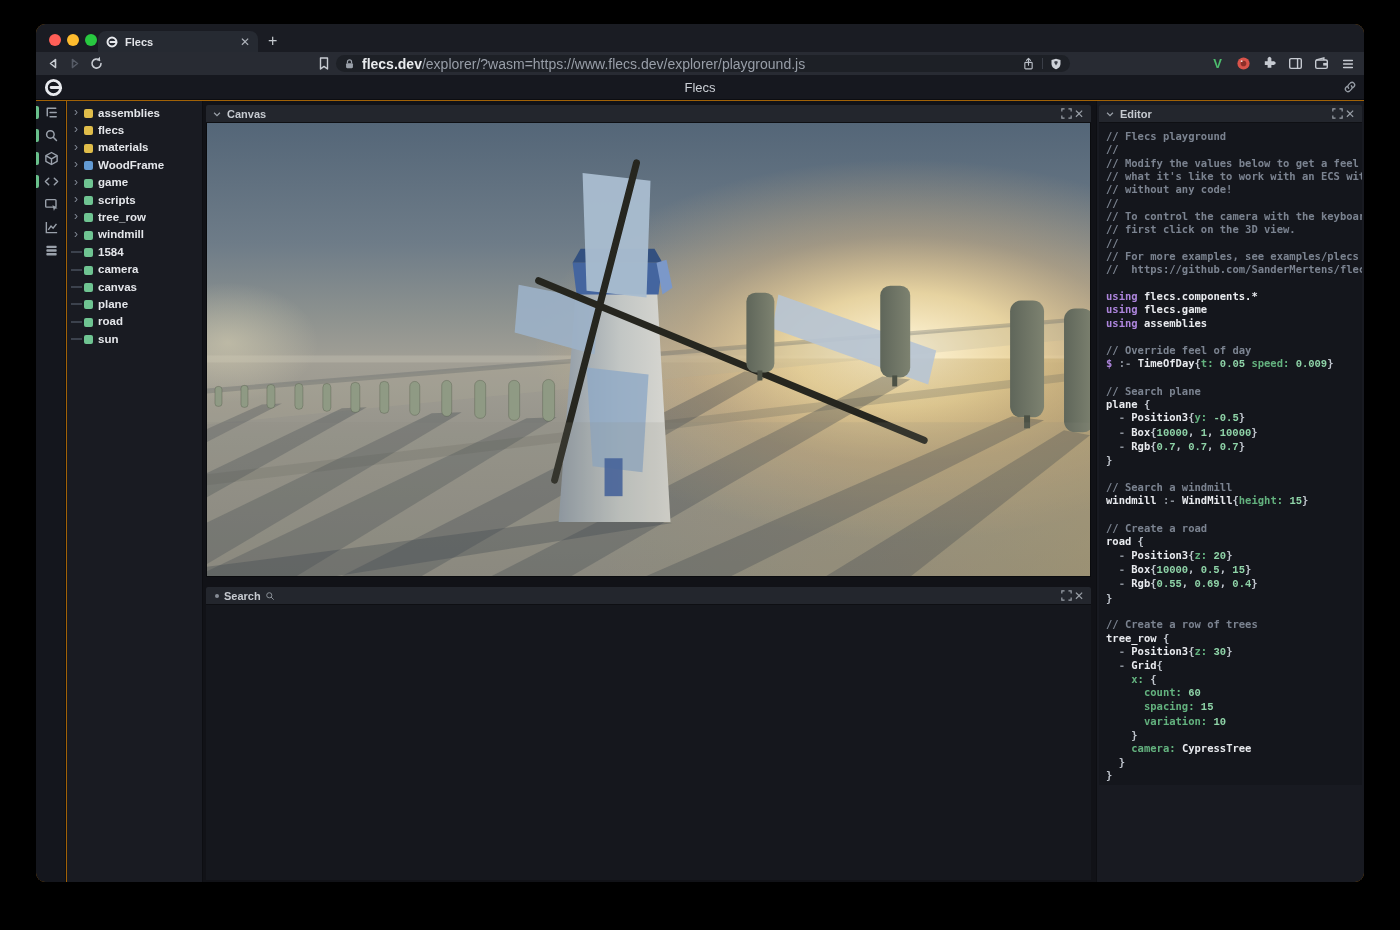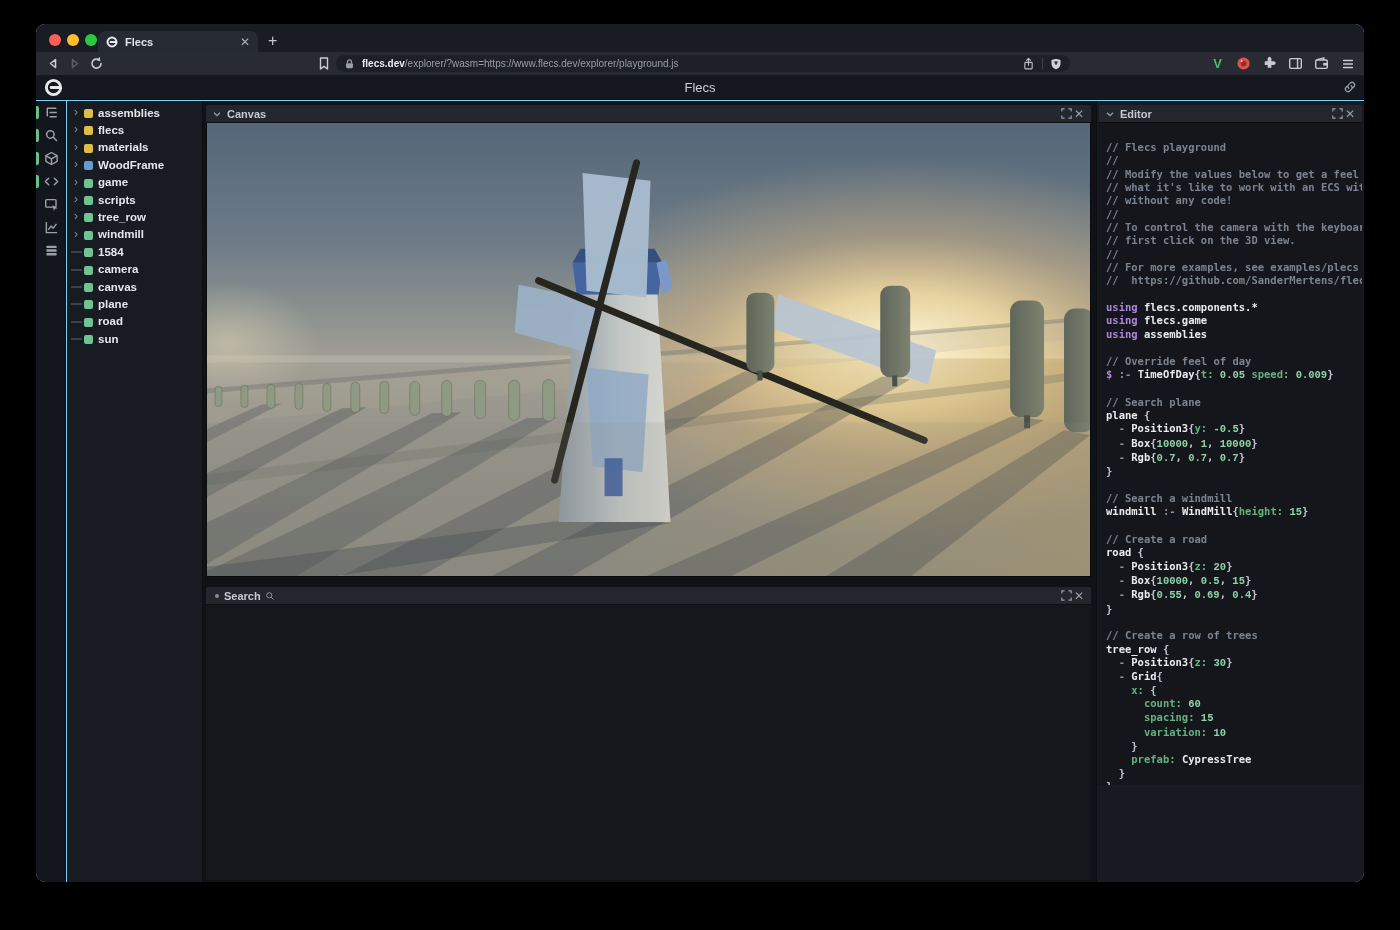--- a/index.html
+++ b/index.html
@@ -1,30 +1,30 @@
 <!DOCTYPE html>
 <html><head>
 <meta charset="utf-8">
 <style>
   * { margin:0; padding:0; box-sizing:border-box; }
   html,body { width:1400px; height:930px; background:#000; font-family:"Liberation Sans", sans-serif; overflow:hidden; }
-  #window { position:absolute; left:36px; top:24px; width:1328px; height:858px; background:#7dd3fc; border-radius:9px; overflow:hidden; }
+  #window { position:absolute; left:36px; top:24px; width:1328px; height:858px; background:#a16207; border-radius:9px; overflow:hidden; }
 
   
   #tabbar { position:absolute; left:0; top:0; width:100%; height:28px; background:#1a1c23; }
   .tl { position:absolute; top:10px; width:12px; height:12px; border-radius:50%; }
   #tl-close{ left:13px; background:#ff5f57; } #tl-min{ left:31px; background:#febc2e; } #tl-max{ left:49px; background:#28c840; }
   #tab { position:absolute; left:62px; top:7px; width:160px; height:21px; background:#262a32; border-radius:8px 8px 0 0; display:flex; align-items:center; padding:0 8px; }
   #tab .title { color:#e2e4e8; font-size:11px; font-weight:700; margin-left:7px; flex:1; }
   #tab .close { color:#aeb3bb; font-size:12px; cursor:default; }
   #newtab { position:absolute; left:232px; top:6px; color:#c5c9cf; font-size:16px; line-height:21px; }
   #toolbar { position:absolute; left:0; top:28px; width:100%; height:23px; background:#282b33; }
   .navbtn { position:absolute; top:3px; width:18px; height:17px; text-align:center; }
   #urlbar { position:absolute; left:300px; top:3px; width:734px; height:17px; background:#1d2026; border-radius:9px; display:flex; align-items:center; padding:0 8px; }
-  #url-text { font-size:10px; color:#989ea8; margin-left:7px; white-space:nowrap; overflow:hidden; flex:1; }
+  #url-text { font-size:14px; color:#989ea8; margin-left:7px; white-space:nowrap; overflow:hidden; flex:1; }
   #url-text b { color:#e9ebee; font-weight:700; }
   #urlbar .sep { width:1px; height:11px; background:#3a3e47; margin:0 7px; }
   #chrome-actions { position:absolute; right:8px; top:3px; display:flex; gap:9px; align-items:center; height:17px; }
   .cicon { width:17px; height:17px; display:flex; align-items:center; justify-content:center; }
   .vee { color:#4dbd6e; font-size:13px; font-weight:700; font-family:"Liberation Sans",sans-serif; }
 
   
   #page-header { position:absolute; left:0; top:51px; width:100%; height:25px; background:#16181f; border-bottom:1px solid #0c0d11; }
   #page-title { text-align:center; line-height:25px; color:#cbcfd5; font-size:13px; }
   #flecs-logo { position:absolute; left:8px; top:3px; }
@@ -50,21 +50,21 @@
   .pclose { color:#9aa0a8; font-size:12px; line-height:14px; text-align:center; width:12px; }
   #canvas-panel { position:absolute; left:3px; top:4px; width:885px; }
   #canvas-body { width:100%; height:454px; background:#000; border:1px solid #0a0b0e; border-top:none; }
   #canvas-body svg { display:block; width:100%; height:100%; }
   #search-panel { position:absolute; left:3px; top:486px; width:885px; bottom:2px; }
   #search-body { position:absolute; left:0; top:18px; right:0; bottom:0; background:#15171d; }
   .hdot { width:4px; height:4px; border-radius:50%; background:#878d96; margin-left:3px; }
 
   #editor-col { position:absolute; left:1060px; top:0; width:268px; height:100%; background:#181a21; border-left:1px solid #0d0e12; }
   #editor-panel { position:absolute; left:2px; top:4px; right:2px; }
-  #code { position:absolute; left:2px; top:22px; right:2px; height:662px; background:#14161c; padding:18px 0 0 7px; overflow:hidden; }
+  #code { position:absolute; left:2px; top:22px; right:2px; height:662px; background:#14161c; padding:7px 0 0 7px; overflow:hidden; }
   .cl { font-family:"DejaVu Sans Mono", monospace; font-size:10.5px; line-height:13.35px; font-weight:700; white-space:pre; }
   .cm{color:#7b8390;} .kw{color:#ad85dc;} .id{color:#e8eaee;} .pl{color:#c2c7cf;} .op{color:#8a9099;} .gr{color:#63b17e;} .num{color:#8fd4a8;font-family:Liberation Mono, monospace;}
 
   svg.ic { display:block; }
 </style>
 </head>
 <body>
 
 <div id="window">
 
@@ -486,19 +486,19 @@
           <div class="cl">&nbsp;</div>
           <div class="cl"><span class="cm">// Create a row of trees</span></div>
           <div class="cl"><span class="id">tree_row </span><span class="pl">{</span></div>
           <div class="cl"><span class="op">  - </span><span class="id">Position3</span><span class="pl">{</span><span class="gr">z:</span><span class="pl"> </span><span class="num">30</span><span class="pl">}</span></div>
           <div class="cl"><span class="op">  - </span><span class="id">Grid</span><span class="pl">{</span></div>
           <div class="cl"><span class="gr">    x:</span><span class="pl"> {</span></div>
           <div class="cl"><span class="gr">      count:</span><span class="pl"> </span><span class="num">60</span></div>
           <div class="cl"><span class="gr">      spacing:</span><span class="pl"> </span><span class="num">15</span></div>
           <div class="cl"><span class="gr">      variation:</span><span class="pl"> </span><span class="num">10</span></div>
           <div class="cl"><span class="pl">    }</span></div>
-          <div class="cl"><span class="gr">    prefab:</span><span class="pl"> </span><span class="id">CypressTree</span></div>
+          <div class="cl"><span class="gr">    camera:</span><span class="pl"> </span><span class="id">CypressTree</span></div>
           <div class="cl"><span class="pl">  }</span></div>
           <div class="cl"><span class="pl">}</span></div>
         </div>
     </div>
   </div>
 </div>
 
 </body></html>

